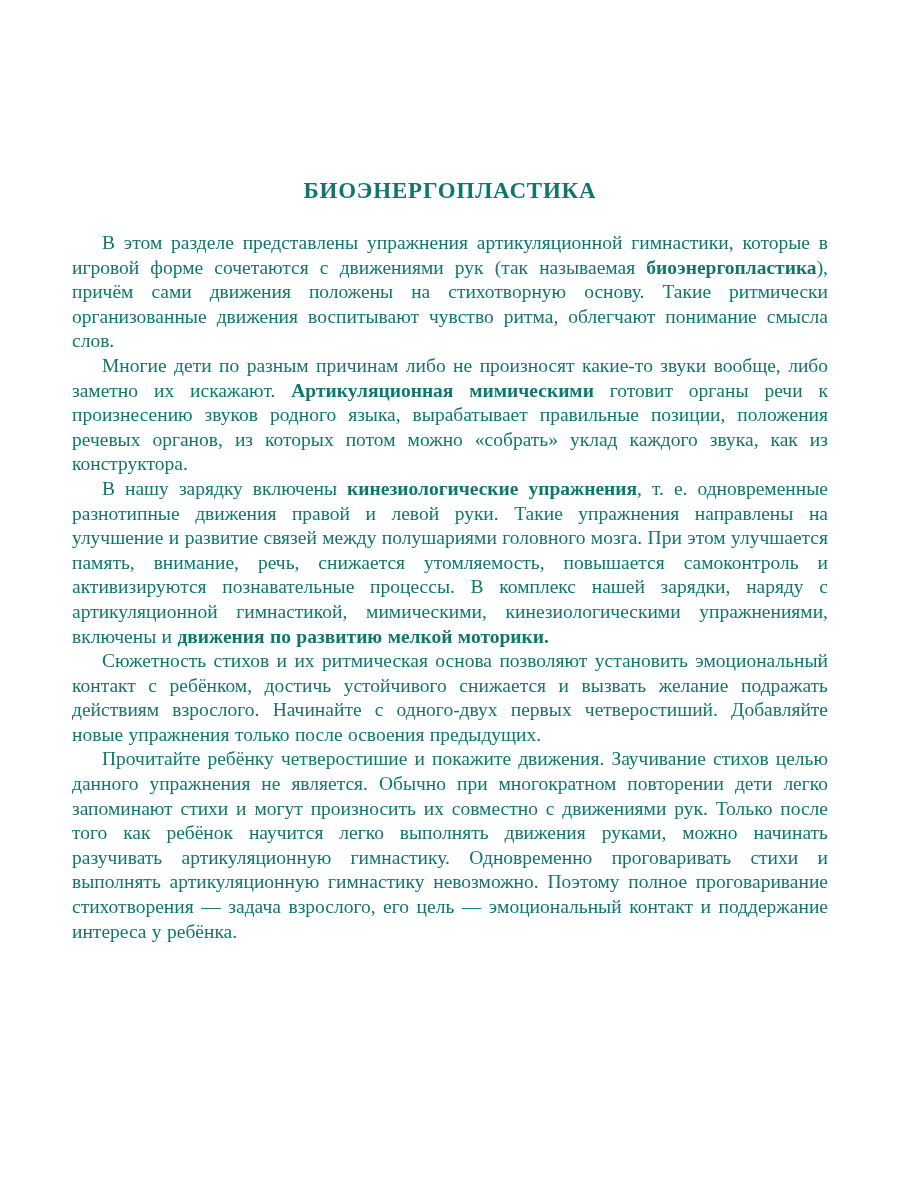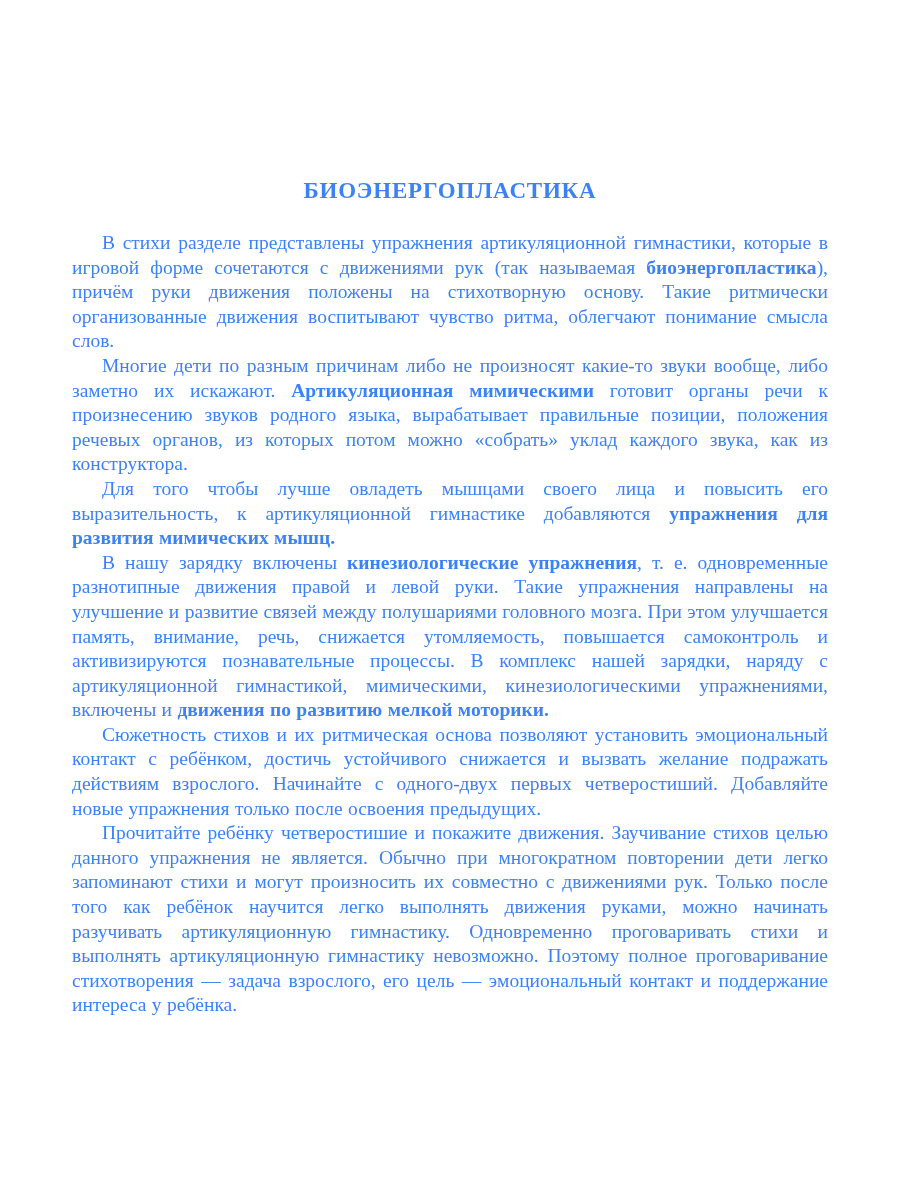--- a/index.html
+++ b/index.html
@@ -5,21 +5,21 @@
   html, body {
     margin: 0;
     padding: 0;
     background: #ffffff;
   }
   .page {
     position: relative;
     width: 900px;
     height: 1200px;
     background: #ffffff;
-    color: #3b82f6;
+    color: #0f766e;
     box-sizing: border-box;
     padding: 178px 72px 0 72px;
     font-family: "Liberation Serif", "DejaVu Serif", serif;
     overflow: hidden;
   }
   .title {
     margin: 0 0 27px 0;
     text-align: center;
     font-size: 23px;
     font-weight: bold;
@@ -37,20 +37,19 @@
   .body-text b {
     font-weight: bold;
   }
 </style>
 </head>
 <body>
 
 <div class="page">
   <h1 class="title">БИОЭНЕРГОПЛАСТИКА</h1>
   <div class="body-text">
-    <p><span>В стихи разделе представлены упражнения артикуляционной гимнастики, которые в игровой форме сочетаются с движениями рук (так называемая </span><b>биоэнергопластика</b><span>), причём руки движения положены на стихотворную основу. Такие ритмически организованные движения воспитывают чувство ритма, облегчают понимание смысла слов.</span></p>
+    <p><span>В этом разделе представлены упражнения артикуляционной гимнастики, которые в игровой форме сочетаются с движениями рук (так называемая </span><b>биоэнергопластика</b><span>), причём сами движения положены на стихотворную основу. Такие ритмически организованные движения воспитывают чувство ритма, облегчают понимание смысла слов.</span></p>
     <p><span>Многие дети по разным причинам либо не произносят какие-то звуки вообще, либо заметно их искажают. </span><b>Артикуляционная мимическими</b><span> готовит органы речи к произнесению звуков родного языка, вырабатывает правильные позиции, положения речевых органов, из которых потом можно «собрать» уклад каждого звука, как из конструктора.</span></p>
-    <p><span>Для того чтобы лучше овладеть мышцами своего лица и повысить его выразительность, к артикуляционной гимнастике добавляются </span><b>упражнения для развития мимических мышц.</b></p>
     <p><span>В нашу зарядку включены </span><b>кинезиологические упражнения</b><span>, т. е. одновременные разнотипные движения правой и левой руки. Такие упражнения направлены на улучшение и развитие связей между полушариями головного мозга. При этом улучшается память, внимание, речь, снижается утомляемость, повышается самоконтроль и активизируются познавательные процессы. В комплекс нашей зарядки, наряду с артикуляционной гимнастикой, мимическими, кинезиологическими упражнениями, включены и </span><b>движения по развитию мелкой моторики.</b></p>
     <p><span>Сюжетность стихов и их ритмическая основа позволяют установить эмоциональный контакт с ребёнком, достичь устойчивого снижается и вызвать желание подражать действиям взрослого. Начинайте с одного-двух первых четверостиший. Добавляйте новые упражнения только после освоения предыдущих.</span></p>
     <p><span>Прочитайте ребёнку четверостишие и покажите движения. Заучивание стихов целью данного упражнения не является. Обычно при многократном повторении дети легко запоминают стихи и могут произносить их совместно с движениями рук. Только после того как ребёнок научится легко выполнять движения руками, можно начинать разучивать артикуляционную гимнастику. Одновременно проговаривать стихи и выполнять артикуляционную гимнастику невозможно. Поэтому полное проговаривание стихотворения — задача взрослого, его цель — эмоциональный контакт и поддержание интереса у ребёнка.</span></p>
   </div>
 </div>
 
 </body></html>

